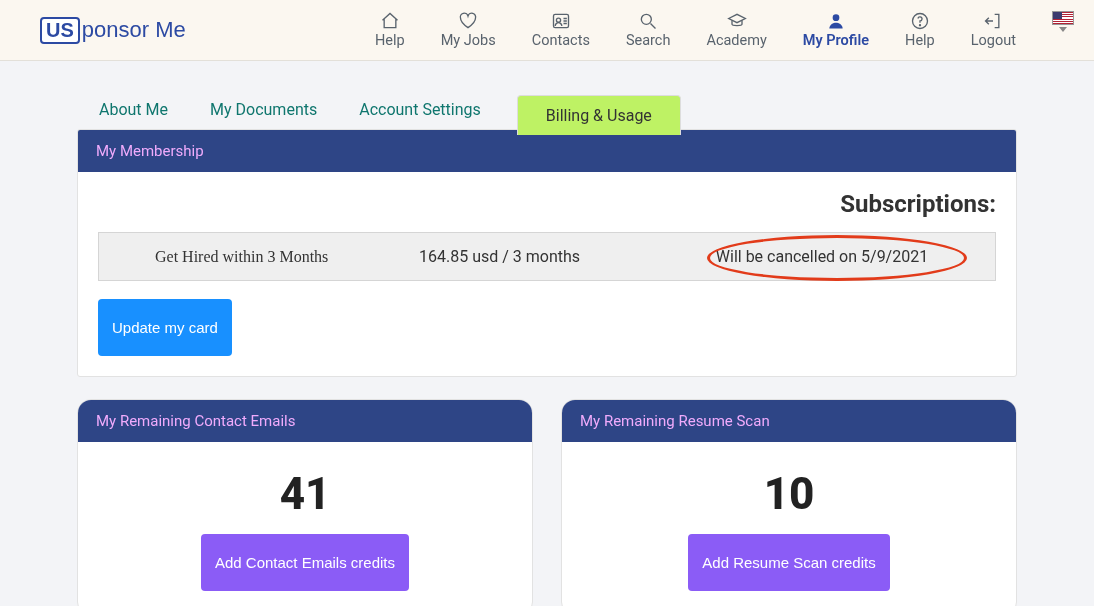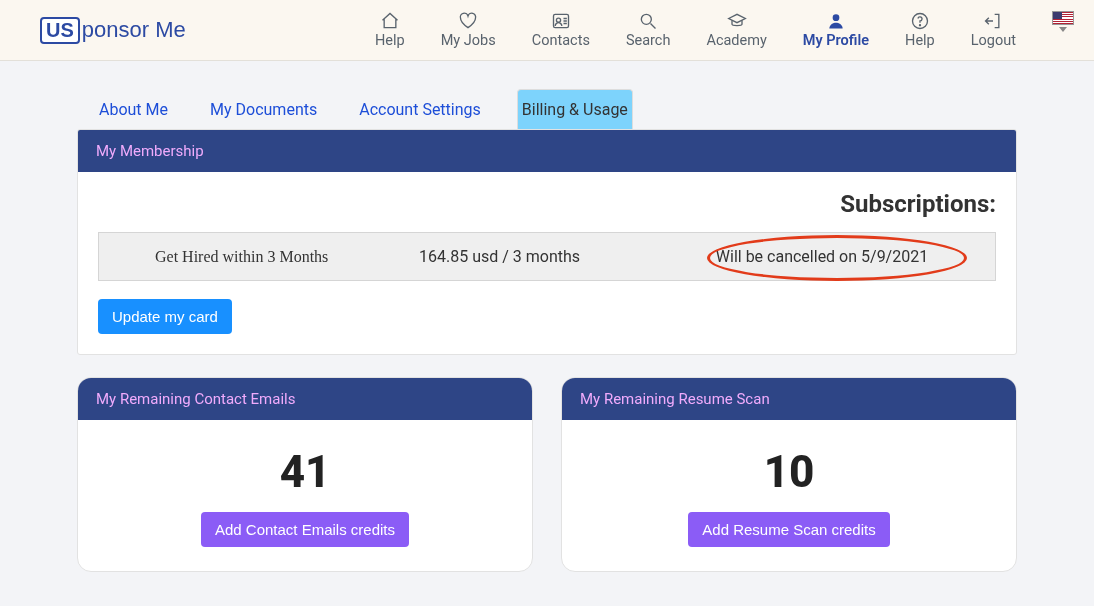--- a/index.html
+++ b/index.html
@@ -56,24 +56,24 @@
   .flag {
     width: 22px; height: 14px; background: linear-gradient(#b22234 0 7.7%, #fff 7.7% 15.4%, #b22234 15.4% 23.1%, #fff 23.1% 30.8%, #b22234 30.8% 38.5%, #fff 38.5% 46.2%, #b22234 46.2% 53.9%, #fff 53.9% 61.6%, #b22234 61.6% 69.3%, #fff 69.3% 77%, #b22234 77% 84.7%, #fff 84.7% 92.4%, #b22234 92.4% 100%);
     position: relative; border:1px solid #999;
   }
   .flag::before { content:""; position:absolute; left:0; top:0; width:9px; height:7px; background:#3c3b6e; }
   .lang { display:flex; flex-direction:column; align-items:center; gap:2px; cursor:pointer; }
   .lang .caret { width:0;height:0;border-left:4px solid transparent;border-right:4px solid transparent;border-top:5px solid #888; }
 
   .container { max-width: 940px; margin: 0 auto; padding: 20px 0 30px; }
   .tabs { display:flex; gap: 30px; align-items:flex-end; margin: 8px 0 0 16px; }
-  .tab { color:#1d4ed8; font-size:16px; padding: 10px 6px; cursor:pointer; }
+  .tab { color:#0f766e; font-size:16px; padding: 10px 6px; cursor:pointer; }
   .tab.active {
-    color:#333; background:#7dd3fc; border:1px solid #ddd; border-bottom:none;
-    border-radius:4px 4px 0 0; padding:10px 4px; position:relative; top:0;
+    color:#333; background:#bef264; border:1px solid #ddd; border-bottom:none;
+    border-radius:4px 4px 0 0; padding:10px 28px; position:relative; top:6px;
   }
 
   .card {
     background:#fff; border:1px solid #e2e2e2; border-radius:3px; overflow:hidden;
   }
   .card-header {
     background:#2e4586; color:#f0abfc; padding:12px 18px; font-size:15px;
   }
   .membership-body { padding: 18px 20px 20px; }
   .membership-body h2 { font-size:24px; font-weight:700; margin-bottom:14px;text-align:right; }
@@ -83,21 +83,21 @@
     font-size:16px;
   }
   .sub-col1 { flex: 0 0 300px; padding-left:36px;font-family:Liberation Serif, serif; }
   .sub-col2 { flex: 0 0 260px; text-align:left; }
   .sub-col3 { flex: 1; text-align:center; padding-right:10px; }
   .annot {
     position:absolute; border:3px solid #e23b1a; border-radius:50%;
     width:260px; height:46px; right:28px; top:2px; pointer-events:none;
   }
   .btn {
-    display:inline-block; border:none; border-radius:4px; padding:9px 14px;
+    display:inline-block; border:none; border-radius:4px; padding:20px 14px;
     font-size:15px; cursor:pointer; color:#fff;
   }
   .btn-blue { background:#1890ff; }
   .btn-green { background:#8b5cf6; }
   .update-wrap { margin-top:18px; }
 
   .two-col { display:flex; gap:28px; margin-top:22px; }
   .half { flex:1;border-radius:14px; }
   .center-body { text-align:center; padding: 26px 10px 24px; }
   .bignum { font-size:44px; font-weight:800; color:#222; margin-bottom:14px; }

